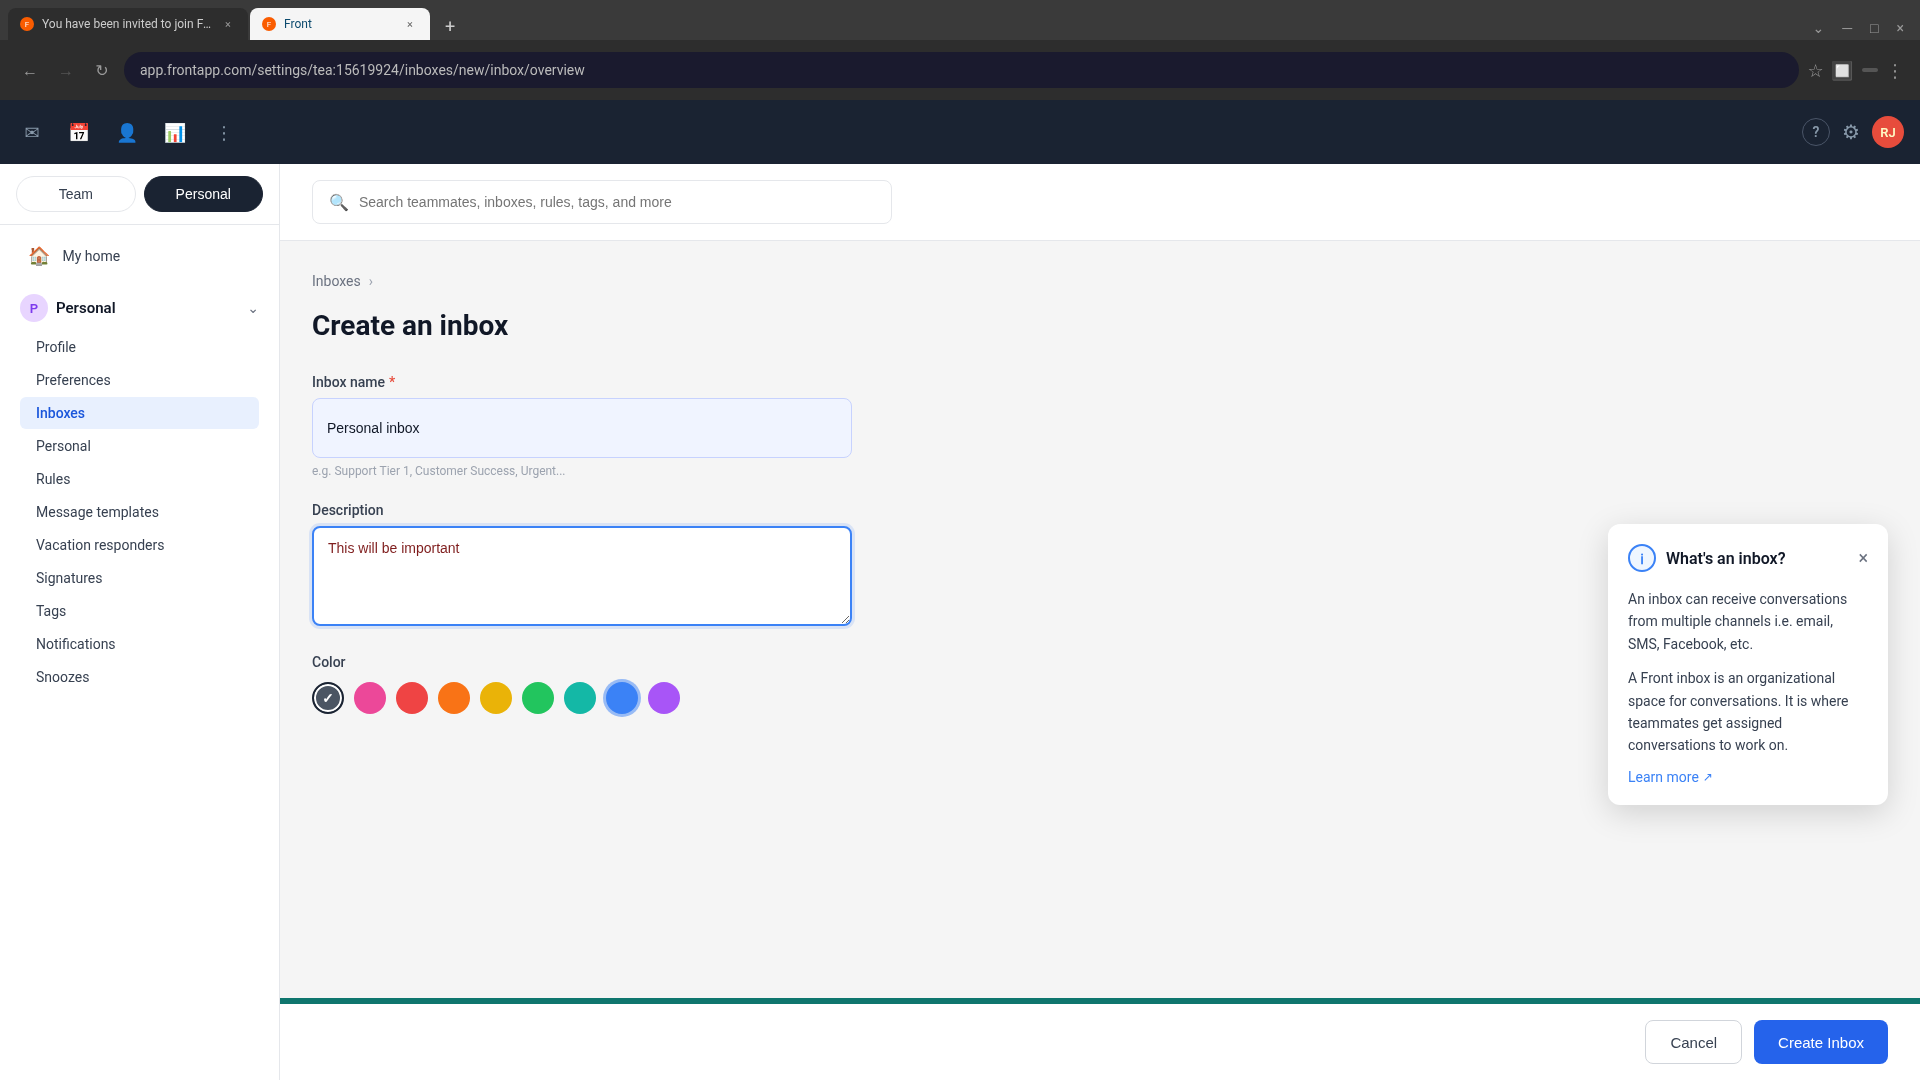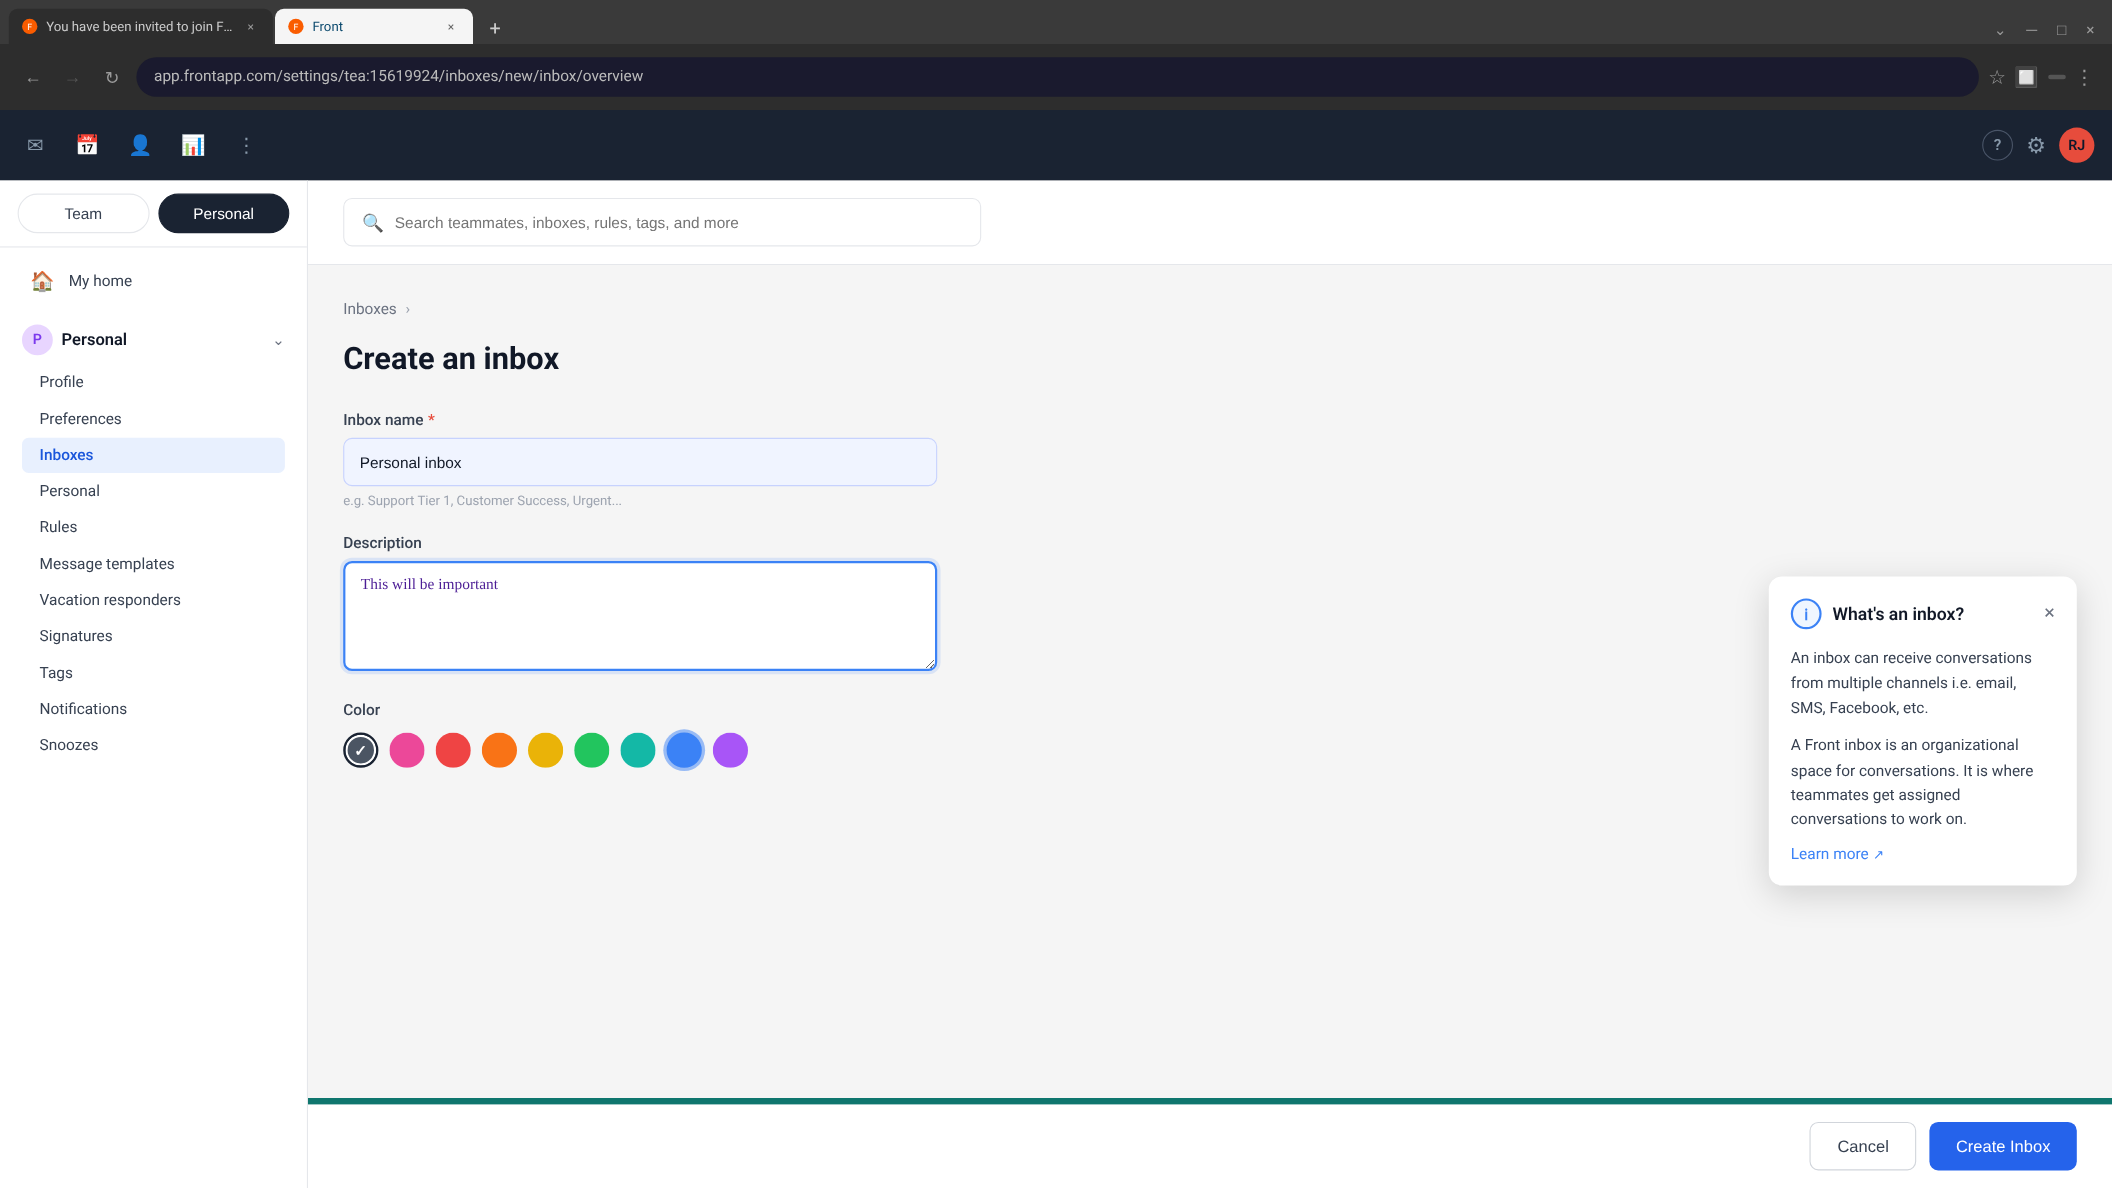--- a/index.html
+++ b/index.html
@@ -19,21 +19,21 @@
     .nav-actions { display: flex; gap: 8px; align-items: center; }
 
     
     .app-shell { height: 980px; display: flex; flex-direction: column; }
 
     
     .app-topbar { background: #1a2332; height: 64px; display: flex; align-items: center; padding: 0 16px; gap: 16px; flex-shrink: 0; }
     .topbar-icon { width: 32px; height: 32px; display: flex; align-items: center; justify-content: center; color: #8899aa; font-size: 18px; cursor: pointer; border-radius: 6px; }
     .topbar-spacer { flex: 1; }
     .topbar-right { display: flex; align-items: center; gap: 12px; }
-    .avatar { width: 32px; height: 32px; border-radius: 50%; background: #e74c3c; display: flex; align-items: center; justify-content: center; color: #0f172a; font-size: 13px; font-weight: 600; cursor: pointer; }
+    .avatar { width: 32px; height: 32px; border-radius: 50%; background: #e74c3c; display: flex; align-items: center; justify-content: center; color: #fef9c3; font-size: 13px; font-weight: 600; cursor: pointer; }
 
     
     .main-layout { display: flex; flex: 1; overflow: hidden; }
 
     
     .sidebar { width: 280px; background: #ffffff; border-right: 1px solid #e5e7eb; display: flex; flex-direction: column; flex-shrink: 0; }
     .sidebar-switcher { display: flex; align-items: center; padding: 12px 16px; gap: 8px; border-bottom: 1px solid #e5e7eb; }
     .switcher-btn { flex: 1; height: 36px; border-radius: 20px; border: 1px solid #e5e7eb; background: transparent; cursor: pointer; font-size: 14px; color: #374151; display: flex; align-items: center; justify-content: center; }
     .switcher-btn.active { background: #1a2332; color: white; border-color: #1a2332; font-weight: 500; }
     .sidebar-nav { flex: 1; padding: 8px 0; overflow-y: auto; }
@@ -52,24 +52,24 @@
     
     .form-content { flex: 1; padding: 32px; overflow-y: auto; }
     .breadcrumb { display: flex; align-items: center; gap: 8px; font-size: 14px; color: #6b7280; margin-bottom: 20px; }
     .breadcrumb a { color: #6b7280; text-decoration: none; cursor: pointer; }
     .page-title { font-size: 28px; font-weight: 700; color: #111827; margin-bottom: 32px; }
 
     .form-section { max-width: 540px; }
     .form-group { margin-bottom: 24px; }
     .form-label { font-size: 14px; font-weight: 500; color: #374151; margin-bottom: 8px; display: flex; align-items: center; gap: 4px; }
     .required-star { color: #e74c3c; }
-    .form-input { width: 100%; height: 44px; border: 1px solid #d1d5db; border-radius: 8px; padding: 0 14px; font-size: 14px; color: #111827; outline: none; background: white; }
+    .form-input { width: 100%; height: 60px; border: 1px solid #d1d5db; border-radius: 8px; padding: 0 14px; font-size: 14px; color: #111827; outline: none; background: white; }
     .form-input.filled { background: #f0f4ff; border-color: #c7d2fe; }
     .form-hint { font-size: 12px; color: #9ca3af; margin-top: 6px; }
-    .form-textarea { width: 100%; height: 100px; border: 2px solid #3b82f6; border-radius: 8px; padding: 12px 14px; font-size: 14px; color: #4c1d95; outline: none; background: white; resize: vertical; box-shadow: 0 0 0 3px rgba(59,130,246,0.15); font-family: Liberation Serif, serif; }
+    .form-textarea { width: 100%; height: 100px; border: 2px solid #3b82f6; border-radius: 8px; padding: 12px 14px; font-size: 14px; color: #7f1d1d; outline: none; background: white; resize: vertical; box-shadow: 0 0 0 3px rgba(59,130,246,0.15); font-family: Liberation Sans, sans-serif; }
 
     .color-section { margin-bottom: 24px; }
     .color-label { font-size: 14px; font-weight: 500; color: #374151; margin-bottom: 12px; }
     .color-swatches { display: flex; gap: 10px; align-items: center; }
     .color-swatch { width: 32px; height: 32px; border-radius: 50%; cursor: pointer; display: flex; align-items: center; justify-content: center; border: 2px solid transparent; transition: transform 0.1s; }
     .color-swatch.selected { border-color: #1a2332; box-shadow: 0 0 0 2px white inset; }
     .color-swatch .check { color: white; font-size: 14px; font-weight: 700; }
 
     
     .info-panel { position: absolute; right: 100px; top: 320px; width: 280px; background: white; border-radius: 12px; box-shadow: 0 8px 32px rgba(0,0,0,0.15); padding: 20px; }

